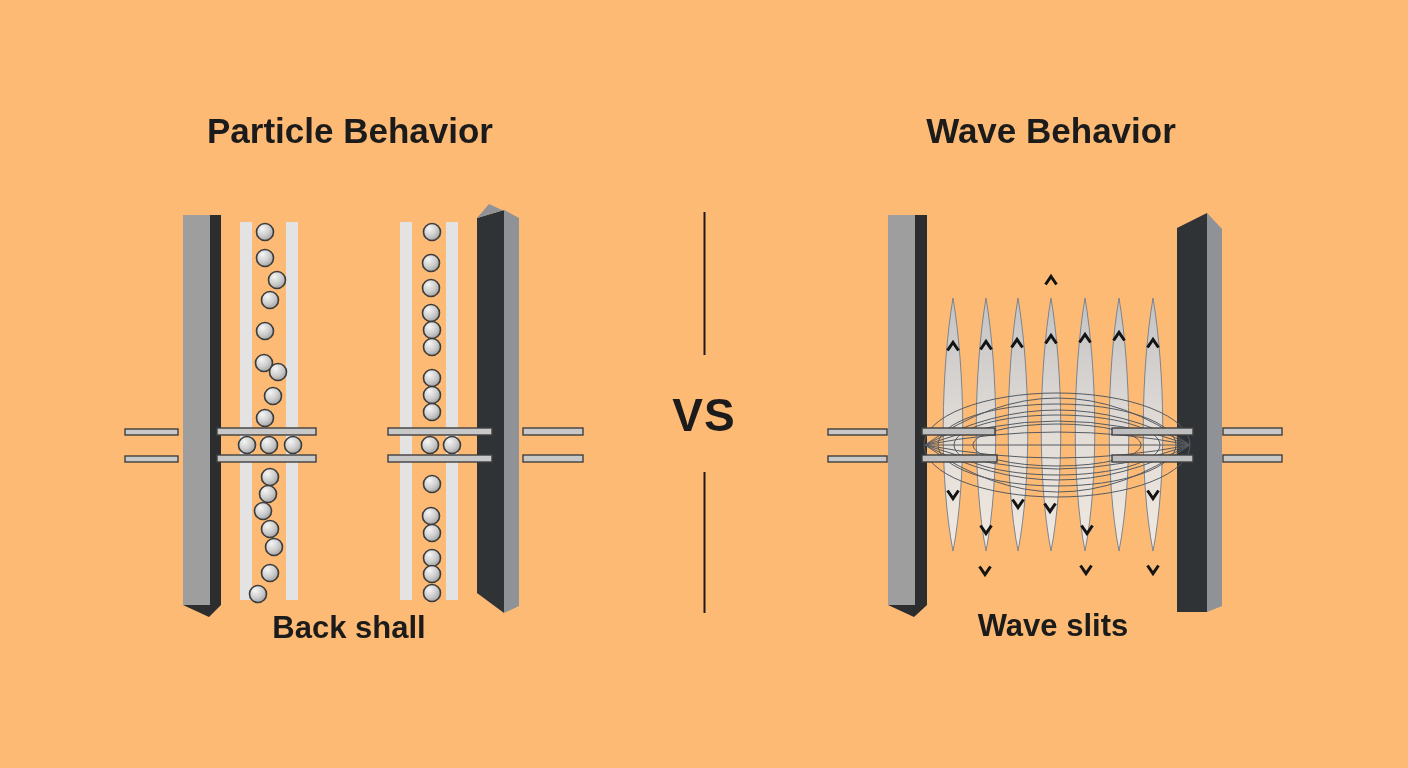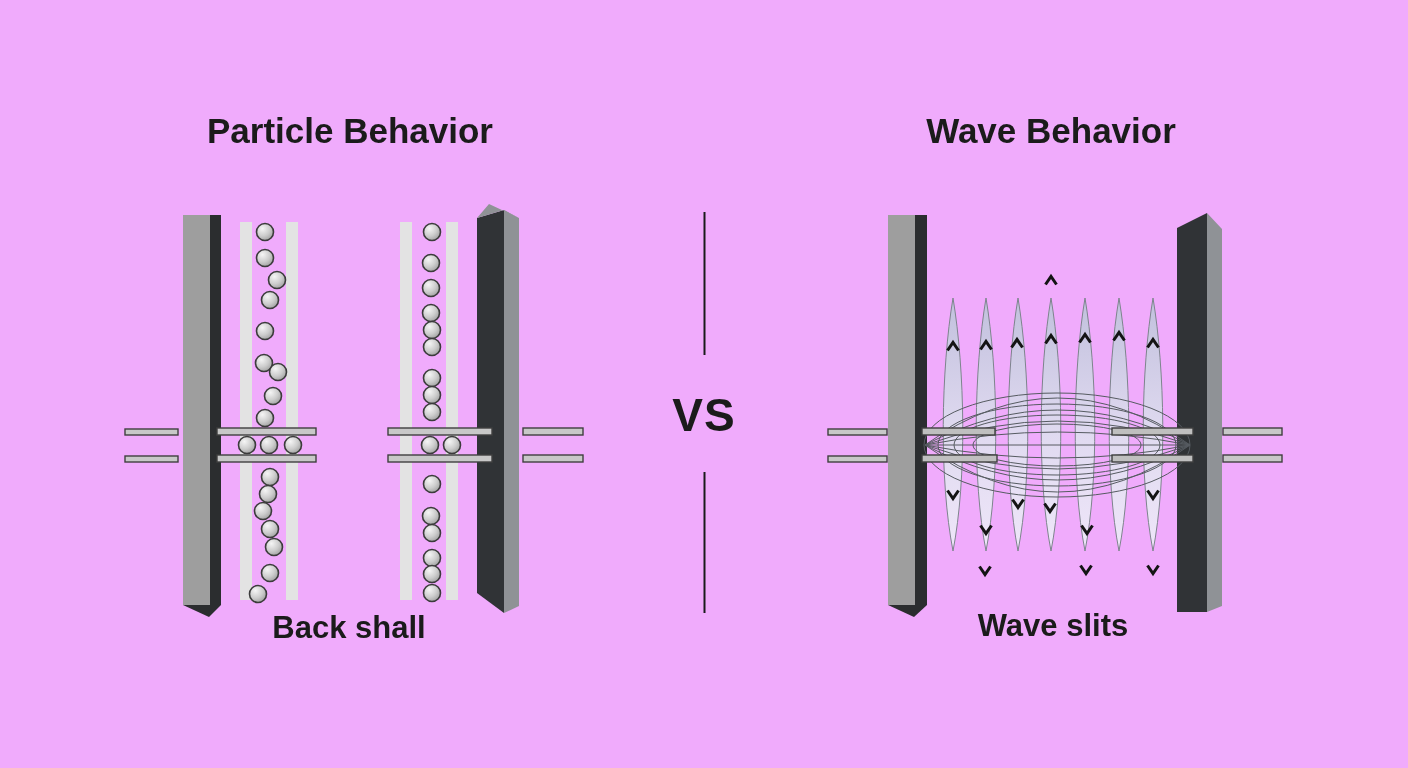--- a/index.html
+++ b/index.html
@@ -1,16 +1,16 @@
 <!DOCTYPE html>
 <html><head>
 <meta charset="utf-8">
 <style>
   html,body{margin:0;padding:0;background:#ffffff;}
-  .stage{position:relative;width:1408px;height:768px;background:#f0abfc;overflow:hidden;
+  .stage{position:relative;width:1408px;height:768px;background:#fdba74;overflow:hidden;
          font-family:"Liberation Sans",sans-serif;}
   svg text{font-family:"Liberation Sans",sans-serif;fill:#1b1b1b;}
   .title{font-size:35px;font-weight:600;text-anchor:middle;}
   .versus{font-size:46px;font-weight:600;text-anchor:middle;letter-spacing:1px;}
   .caption{font-size:31px;font-weight:600;text-anchor:middle;}
   .stripe{fill:#e3e3e3;}
   .wall-gray{fill:#9e9e9e;}
   .wall-edge{fill:#2b2d2f;}
   .wall-dark{fill:#303336;}
   .wall-side{fill:#8f9296;}

